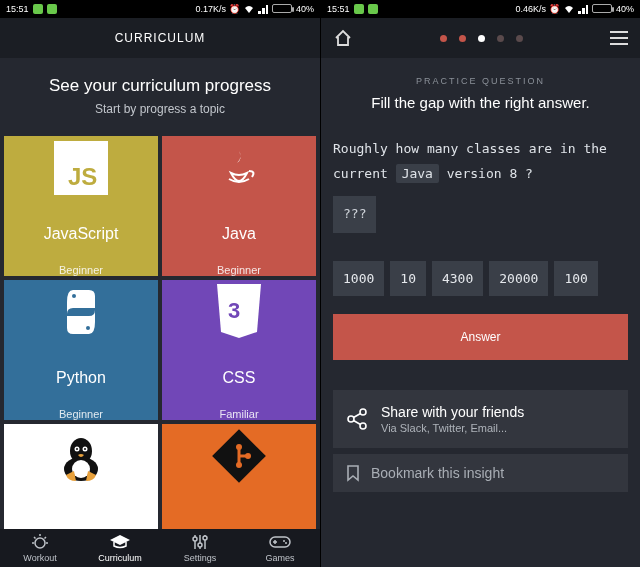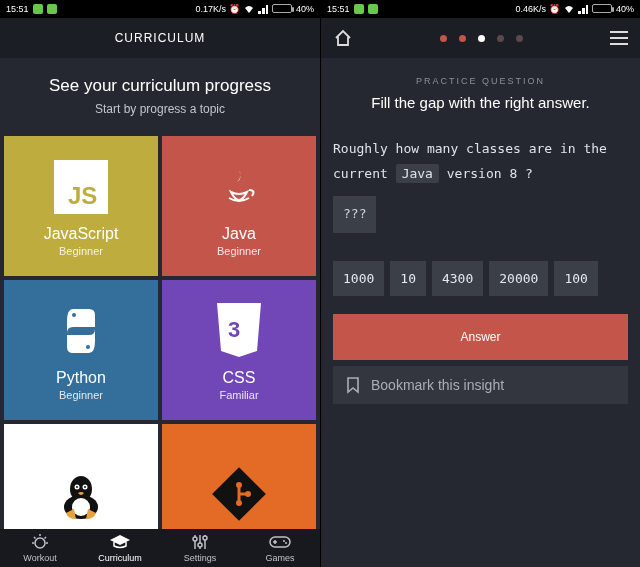--- a/index.html
+++ b/index.html
@@ -55,21 +55,21 @@
   }
   .hero h1 { font-size:17px; font-weight:400; color:#fff; }
   .hero p { font-size:12px; color:#c2c6cc; margin-top:6px; }
 
   .grid {
     flex:1; display:grid; grid-template-columns: 1fr 1fr; gap:4px; padding:0 4px;
     grid-auto-rows: 140px;
     overflow:hidden;
   }
   .tile {
-    display:flex; flex-direction:column; align-items:center; justify-content:center;
+    display:flex; flex-direction:column; align-items:center; justify-content:space-between;
     color:#fff;
   }
   .tile .ticon { width:64px; height:64px; display:flex; align-items:center; justify-content:center; }
   .tile .tname { font-size:16px; margin-top:6px; font-weight:400;}
   .tile .tlevel { font-size:11px; opacity:.85; margin-top:2px;}
   .c-js  { background:#beac3f; }
   .c-java{ background:#c4554a; }
   .c-py  { background:#336f9a; }
   .c-css { background:#7147b7; }
   .c-linux{ background:#fff; color:#333; }
@@ -348,20 +348,34 @@
   <div class="choices">
     <div class="chip">1000</div>
     <div class="chip">10</div>
     <div class="chip">4300</div>
     <div class="chip">20000</div>
     <div class="chip">100</div>
   </div>
 
   <div class="answerbtn">Answer</div>
 
+  <div class="sharecard">
+    <span>
+      <svg width="24" height="24">
+          <circle cx="6" cy="12" r="3" fill="none" stroke="#fff" stroke-width="1.6"></circle>
+          <circle cx="18" cy="5" r="3" fill="none" stroke="#fff" stroke-width="1.6"></circle>
+          <circle cx="18" cy="19" r="3" fill="none" stroke="#fff" stroke-width="1.6"></circle>
+          <path d="M8.5 10.5 L15.5 6.5 M8.5 13.5 L15.5 17.5" stroke="#fff" stroke-width="1.6"></path>
+        </svg>
+    </span>
+    <div>
+      <div class="stitle">Share with your friends</div>
+      <div class="ssub">Via Slack, Twitter, Email...</div>
+    </div>
+  </div>
 
   <div class="bookmarkcard">
     <span>
       <svg width="16" height="18">
           <path d="M3 2 H13 V16 L8 12 L3 16 Z" fill="none" stroke="#a9aeb5" stroke-width="1.6"></path>
         </svg>
     </span>
     <span>Bookmark this insight</span>
   </div>
 </div>

